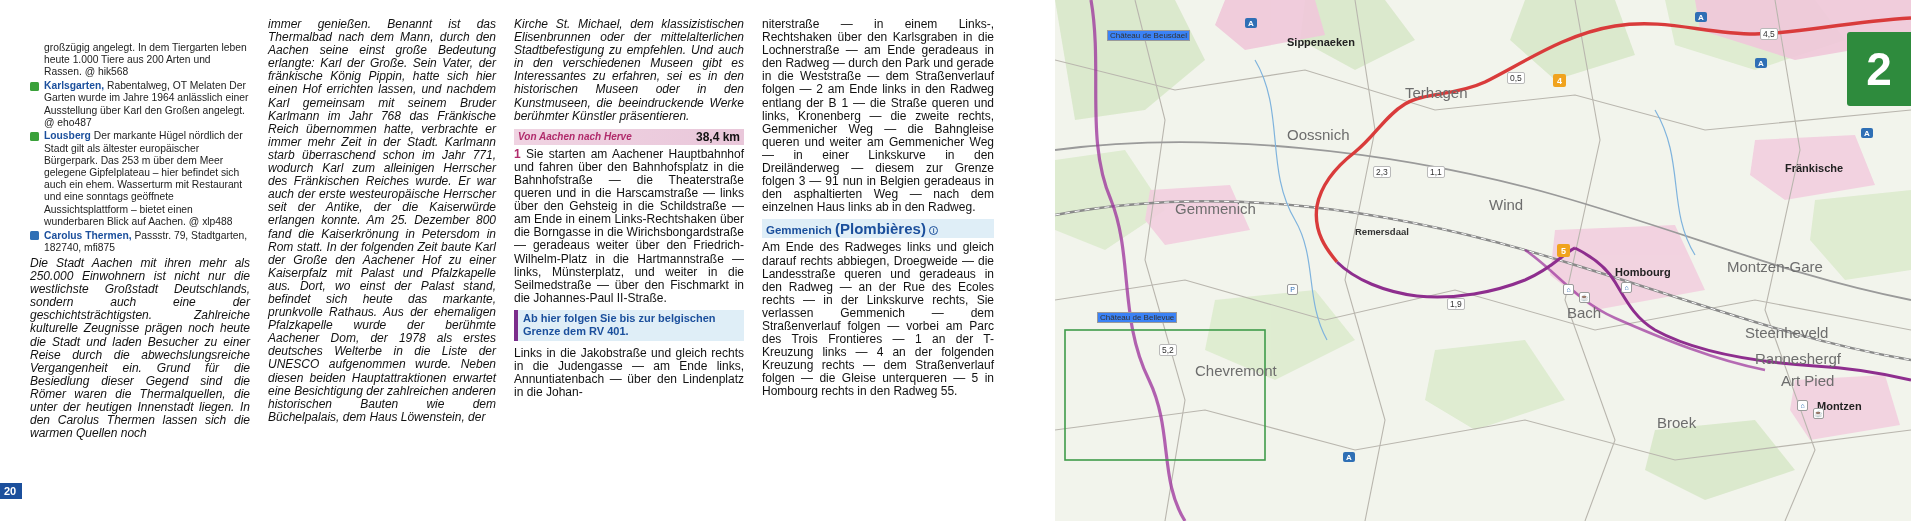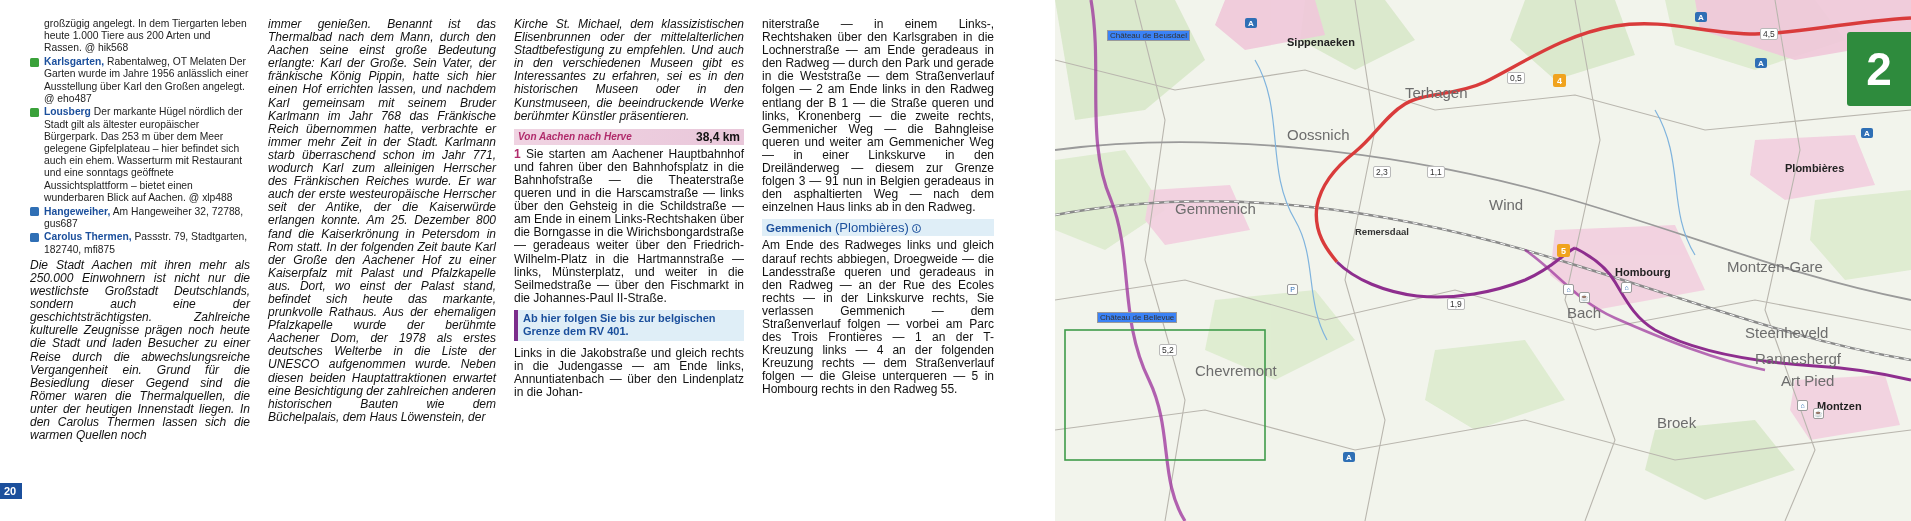--- a/index.html
+++ b/index.html
@@ -14,21 +14,21 @@
   
   #text-area {
     position:absolute; left:0; top:0; width:1055px; height:521px;
     background:#fff;
     padding:18px 14px 10px 30px;
   }
   .cols {
     display:flex; gap:18px; height:100%;
   }
   .col { width:225px; position:relative; }
-  #col1 { width:220px; }
+  #col1 { width:220px;margin-top:24px; }
   #col2 { width:228px; }
   #col3 { width:230px; }
   #col4 { width:232px; }
 
   .p {
     font-size:12px; line-height:13.1px; color:#111; text-align:justify;
     margin:0 0 0 0;
   }
   .italic { font-style:italic; }
 
@@ -76,21 +76,21 @@
     padding:2px 4px 3px 9px;
     margin:5px 0 6px 0;
   }
   .note:before {
     content:""; position:absolute; left:0; top:0; bottom:0; width:4px; background:#7b2d8b;
   }
   .place-bar {
     background:#dfeef7; color:#1b4f9c; font-weight:bold; font-size:11.5px;
     padding:1px 4px; margin:5px 0 3px 0;
   }
-  .place-bar .sub { font-weight:normal; font-size:13px; color:#1b4f9c; }
+  .place-bar .sub { font-weight:bold; font-size:15px; color:#1b4f9c; }
   .pill {
     display:inline-block; border:1px solid #1b4f9c; border-radius:50%;
     width:9px; height:9px; font-size:6.5px; line-height:8px; text-align:center;
     vertical-align:1px;
   }
 
   
   #page-tab {
     position:absolute; left:0; bottom:22px;
     background:#1b4f9c; color:#fff; font-weight:bold; font-size:11px;
@@ -154,34 +154,29 @@
     <div class="col" id="col1">
       <div class="poi-list">
 
         <div class="poi">
           <span class="desc">großzügig angelegt. In dem Tiergarten leben heute 1.000 Tiere aus 200 Arten und Rassen. @ hik568</span>
         </div>
 
         <div class="poi">
           <span class="mk mk-green"></span>
           <span class="nm">Karlsgarten,</span>
-          <span class="desc"> Rabentalweg, OT Melaten  Der Garten wurde im Jahre 1956 anlässlich einer Ausstellung über Karl den Großen angelegt. @ eho487</span>
+          <span class="desc"> Rabentalweg, OT Melaten  Der Garten wurde im Jahre 1964 anlässlich einer Ausstellung über Karl den Großen angelegt. @ eho487</span>
         </div>
 
         <div class="poi">
           <span class="mk mk-green"></span>
           <span class="nm">Lousberg</span>
           <span class="desc">  Der markante Hügel nördlich der Stadt gilt als ältester europäischer Bürgerpark. Das 253 m über dem Meer gelegene Gipfelplateau – hier befindet sich auch ein ehem. Wasserturm mit Restaurant und eine sonntags geöffnete Aussichtsplattform – bietet einen wunderbaren Blick auf Aachen. @ xlp488</span>
         </div>
 
-        <div class="poi">
-          <span class="mk mk-blue"></span>
-          <span class="nm">Hangeweiher,</span>
-          <span class="desc"> Am Hangeweiher 32,  72788,  gus687</span>
-        </div>
 
 
 
         <div class="poi">
           <span class="mk mk-blue"></span>
           <span class="nm">Carolus Thermen,</span>
           <span class="desc"> Passstr. 79, Stadtgarten,  182740,  mfi875</span>
         </div>
 
       </div>
@@ -291,21 +286,21 @@
 
     <g stroke="#7fb3dd" stroke-width="1.2" fill="none">
       <path d="M200 60 C230 110 210 170 240 220 C262 258 250 300 272 340"></path>
       <path d="M600 110 C630 160 612 210 640 255"></path>
     </g>
   </svg>
 
   <div id="sheet-tab">2</div>
 
   <div class="mlabel mtown" style="left:232px; top:36px;">Sippenaeken</div>
-  <div class="mlabel mtown" style="left:730px; top:162px;">Plombières</div>
+  <div class="mlabel mtown" style="left:730px; top:162px;">Fränkische</div>
   <div class="mlabel mtown" style="left:560px; top:266px;text-align:right;">Hombourg</div>
   <div class="mlabel mtown-sm" style="left:300px; top:226px;">Remersdaal</div>
   <div class="mlabel mtown" style="left:762px; top:400px;">Montzen</div>
   <div class="mlabel mgray" style="left:350px; top:84px;">Terhagen</div>
   <div class="mlabel mgray" style="left:232px; top:126px;">Oossnich</div>
   <div class="mlabel mgray" style="left:120px; top:200px;">Gemmenich</div>
   <div class="mlabel mgray" style="left:140px; top:362px;">Chevremont</div>
   <div class="mlabel mgray" style="left:672px; top:258px;">Montzen-Gare</div>
   <div class="mlabel mgray" style="left:690px; top:324px;">Steenheveld</div>
   <div class="mlabel mgray" style="left:700px; top:350px;">Ranneshergf</div>

